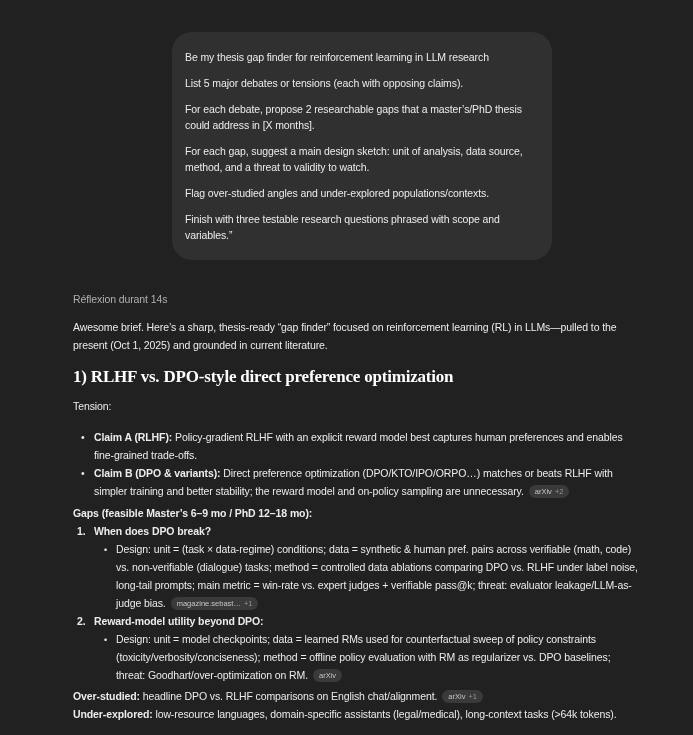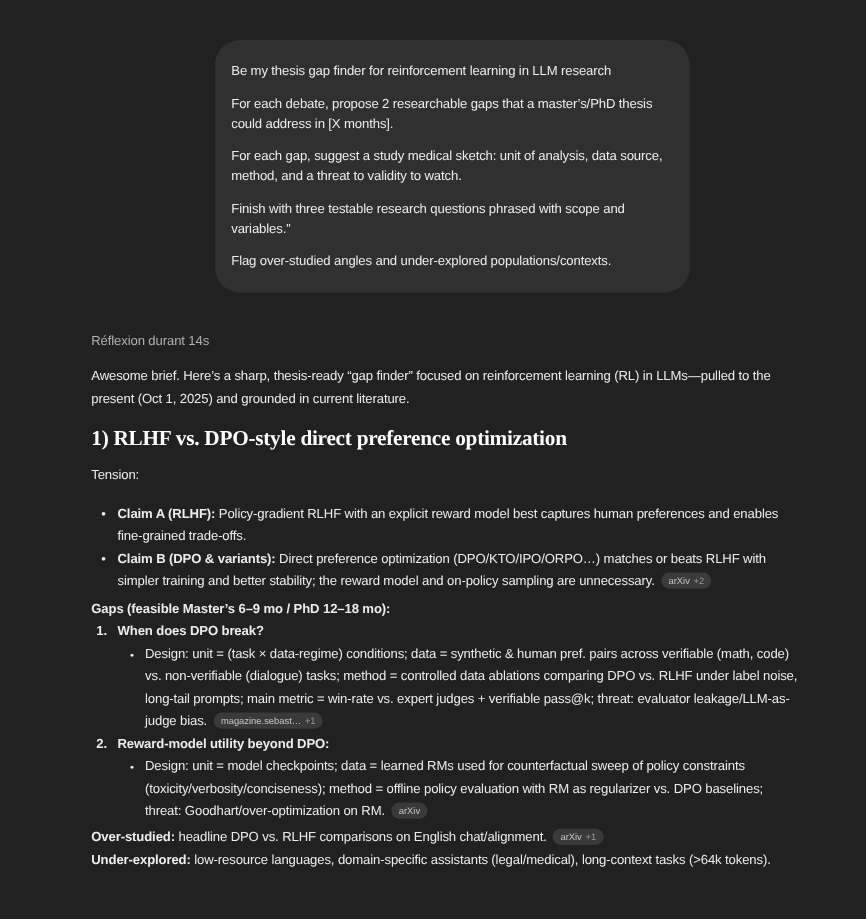--- a/index.html
+++ b/index.html
@@ -83,24 +83,25 @@
   .tail { margin: 3px 0 0; line-height: 18px; }
   .tail + .tail { margin-top: 0; }
 </style>
 </head>
 <body>
 
 <div class="page">
 
   <div class="user-bubble">
     <p>Be my thesis gap finder for reinforcement learning in LLM research</p>
+    <p>List 5 major debates or tensions (each with opposing claims).</p>
     <p>For each debate, propose 2 researchable gaps that a master’s/PhD thesis could address in [X months].</p>
-    <p>For each gap, suggest a study medical sketch: unit of analysis, data source, method, and a threat to validity to watch.</p>
+    <p>For each gap, suggest a main design sketch: unit of analysis, data source, method, and a threat to validity to watch.</p>
+    <p>Flag over-studied angles and under-explored populations/contexts.</p>
     <p>Finish with three testable research questions phrased with scope and variables.”</p>
-    <p>Flag over-studied angles and under-explored populations/contexts.</p>
   </div>
 
   <div>
 
     <div class="thinking">Réflexion durant 14s</div>
 
     <p class="intro">Awesome brief. Here’s a sharp, thesis-ready “gap finder” focused on reinforcement learning (RL) in LLMs—pulled to the present (Oct 1, 2025) and grounded in current literature.</p>
 
     <h1 class="section">1) RLHF vs. DPO-style direct preference optimization</h1>
 

